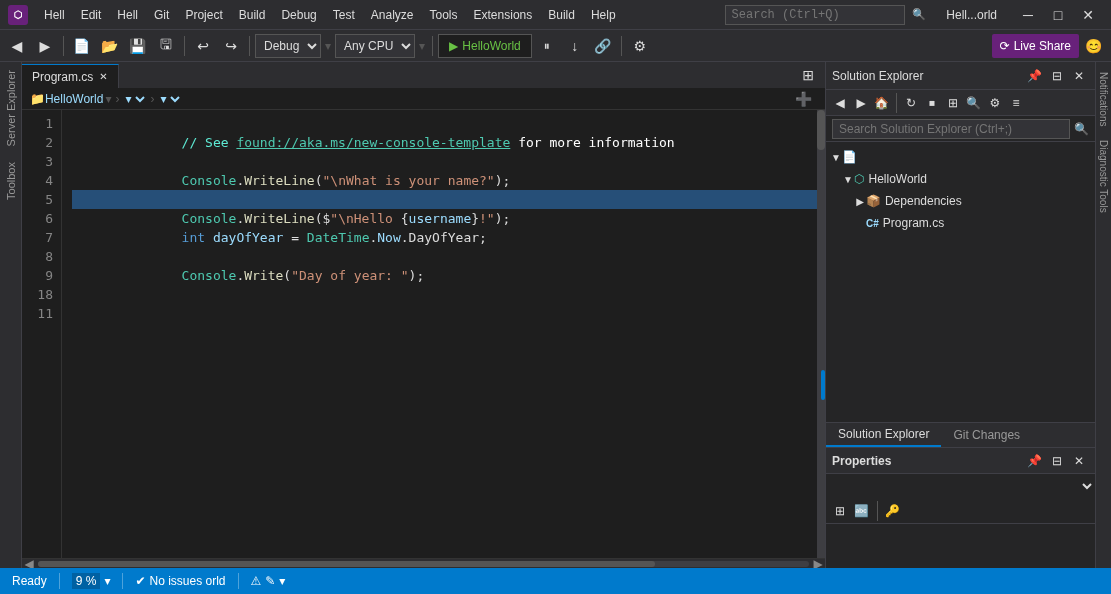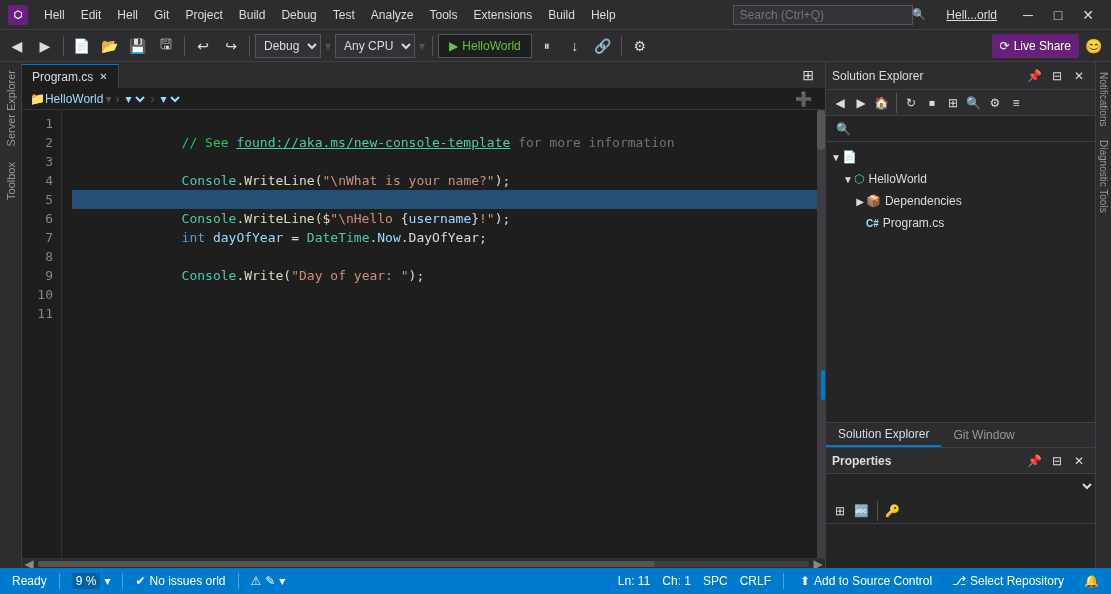--- a/index.html
+++ b/index.html
@@ -30,27 +30,27 @@
       color: #dcdcdc;
       font-size: 12px;
     }
     #titlebar .search-box {
       background: #333337;
       border: 1px solid #555;
       color: #dcdcdc;
       padding: 2px 6px;
       width: 180px;
       font-size: 12px;
-      margin-right: 0;
+      margin-right: 8px;
+      font-family: Liberation Mono, monospace;
     }
     #titlebar .window-title {
       color: #dcdcdc;
       font-size: 12px;
       margin: 8px 16px;
-      text-decoration: underline;
     }
     #titlebar .win-controls {
       display: flex; gap: 0;
     }
     #titlebar .win-btn {
       width: 30px; height: 30px;
       display: flex; align-items: center; justify-content: center;
       cursor: pointer; color: #dcdcdc; font-size: 14px;
     }
 
@@ -444,27 +444,27 @@
         <div>2</div>
         <div style="position:relative;">
           3
         </div>
         <div>4</div>
         <div>5</div>
         <div>6</div>
         <div>7</div>
         <div>8</div>
         <div>9</div>
-        <div>10</div>
+        <div>18</div>
         <div>11</div>
       </div>
       <div id="code-area">
 
         <div class="code-line">
-          <span style="color:#22c55e;">    // See </span><span style="color:#4ec9b0;text-decoration:underline;">found://aka.ms/new-console-template</span><span style="color:#737373;text-align:right;"> for more information</span>
+          <span style="color:#5eead4;">    // See </span><span style="color:#4ec9b0;text-decoration:underline;">found://aka.ms/new-console-template</span><span style="color:#ffffff;text-align:right;"> for more information</span>
         </div>
 
         <div class="code-line">&nbsp;</div>
 
         <div class="code-line">
           <span style="color:#dcdcdc;">    </span><span style="color:#4ec9b0;">Console</span><span style="color:#dcdcdc;">.</span><span style="color:#dcddc0;">WriteLine</span><span style="color:#dcdcdc;">(</span><span style="color:#ce9178;">"\nWhat is your name?"</span><span style="color:#dcdcdc;">);</span>
         </div>
 
         <div class="code-line">
           <span style="color:#dcdcdc;">    </span><span style="color:#569cd6;">var</span><span style="color:#dcdcdc;"> </span><span style="color:#9cdcfe;">username</span><span style="color:#dcdcdc;"> = </span><span style="color:#4ec9b0;">Console</span><span style="color:#dcdcdc;">.</span><span style="color:#dcddc0;">ReadLine</span><span style="color:#dcdcdc;">();</span>
@@ -520,20 +520,21 @@
         <div class="se-icon-btn">🏠</div>
         <div class="tb-sep"></div>
         <div class="se-icon-btn">↻</div>
         <div class="se-icon-btn">⏹</div>
         <div class="se-icon-btn">⊞</div>
         <div class="se-icon-btn">🔍</div>
         <div class="se-icon-btn">⚙</div>
         <div class="se-icon-btn">≡</div>
       </div>
       <div id="se-search-row">
+        <input id="se-search" placeholder="Search Solution Explorer (Ctrl+;)" style="">
         <span style="color:#888;margin-left:4px;font-size:12px;">🔍</span>
       </div>
       <div id="se-tree">
 
         <div class="tree-item" style="padding-left:4px;">
           <span class="tree-expand">▼</span>
           <span class="tree-icon">📄</span>
         </div>
 
         <div class="tree-item" style="padding-left:16px;">
@@ -549,21 +550,21 @@
         </div>
 
         <div class="tree-item" style="padding-left:28px;">
           <span class="tree-expand">&nbsp;</span>
           <span class="tree-icon" style="color:#9cdcfe;font-size:10px;font-weight:bold;">C#</span>
           <span>Program.cs</span>
         </div>
       </div>
       <div id="se-tabs">
         <div class="se-tab active">Solution Explorer</div>
-        <div class="se-tab">Git Window</div>
+        <div class="se-tab">Git Changes</div>
       </div>
     </div>
 
     <div id="properties-panel">
       <div id="prop-header">
         <span id="prop-header-title">Properties</span>
         <div style="display:flex;gap:2px;">
           <div class="se-icon-btn">📌</div>
           <div class="se-icon-btn">⊟</div>
           <div class="se-icon-btn">✕</div>
@@ -605,31 +606,13 @@
       <span>✔</span>
       <span>No issues orld</span>
     </div>
     <div class="status-sep"></div>
     <div class="status-btn">
       <span>⚠</span>
       <span>✎</span>
       <span>▾</span>
     </div>
   </div>
-  <div class="status-right">
-    <span>Ln: 11</span>
-    <span>Ch: 1</span>
-    <span>SPC</span>
-    <span>CRLF</span>
-    <div class="status-sep"></div>
-    <div class="status-btn">
-      <span>⬆</span>
-      <span>Add to Source Control</span>
-    </div>
-    <div class="status-btn">
-      <span>⎇</span>
-      <span>Select Repository</span>
-    </div>
-    <div class="status-btn">
-      <span>🔔</span>
-    </div>
-  </div>
 </div>
 
 </body></html>

